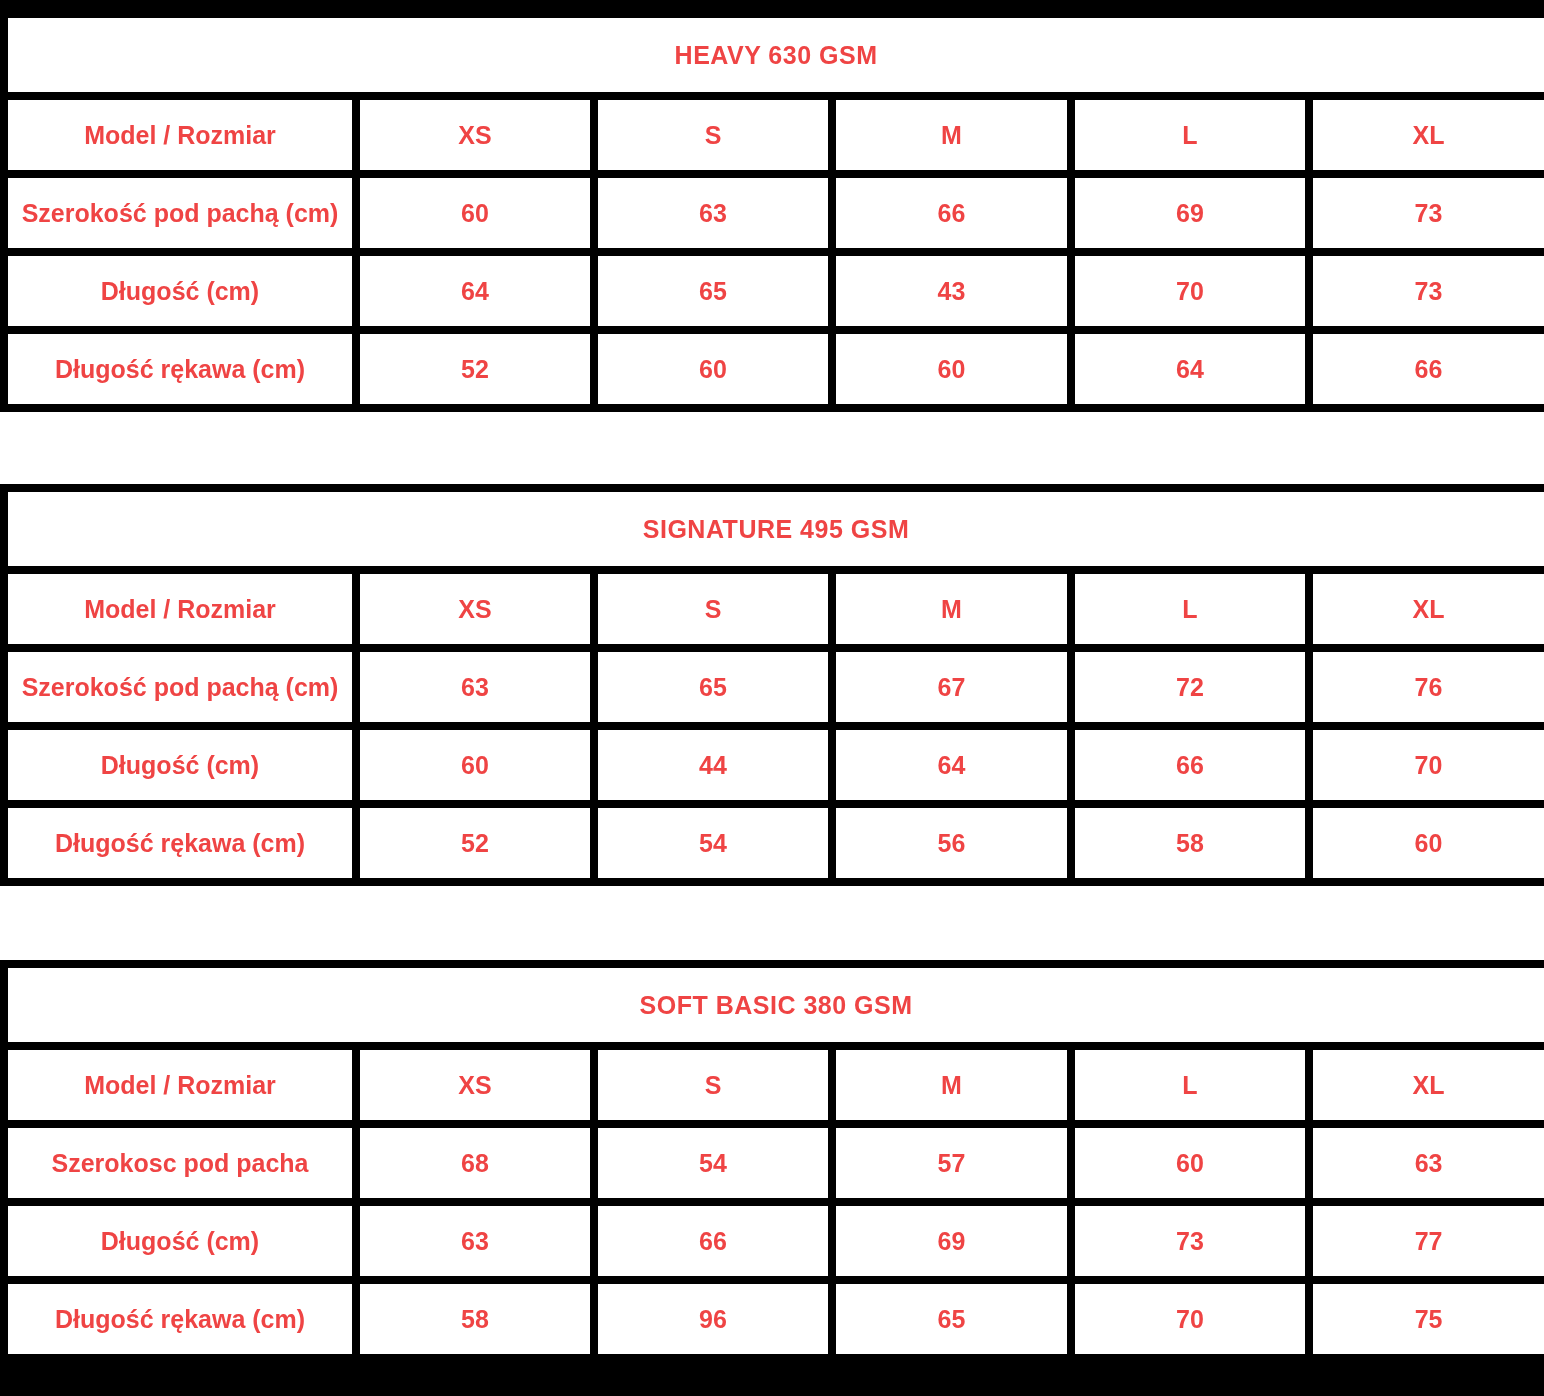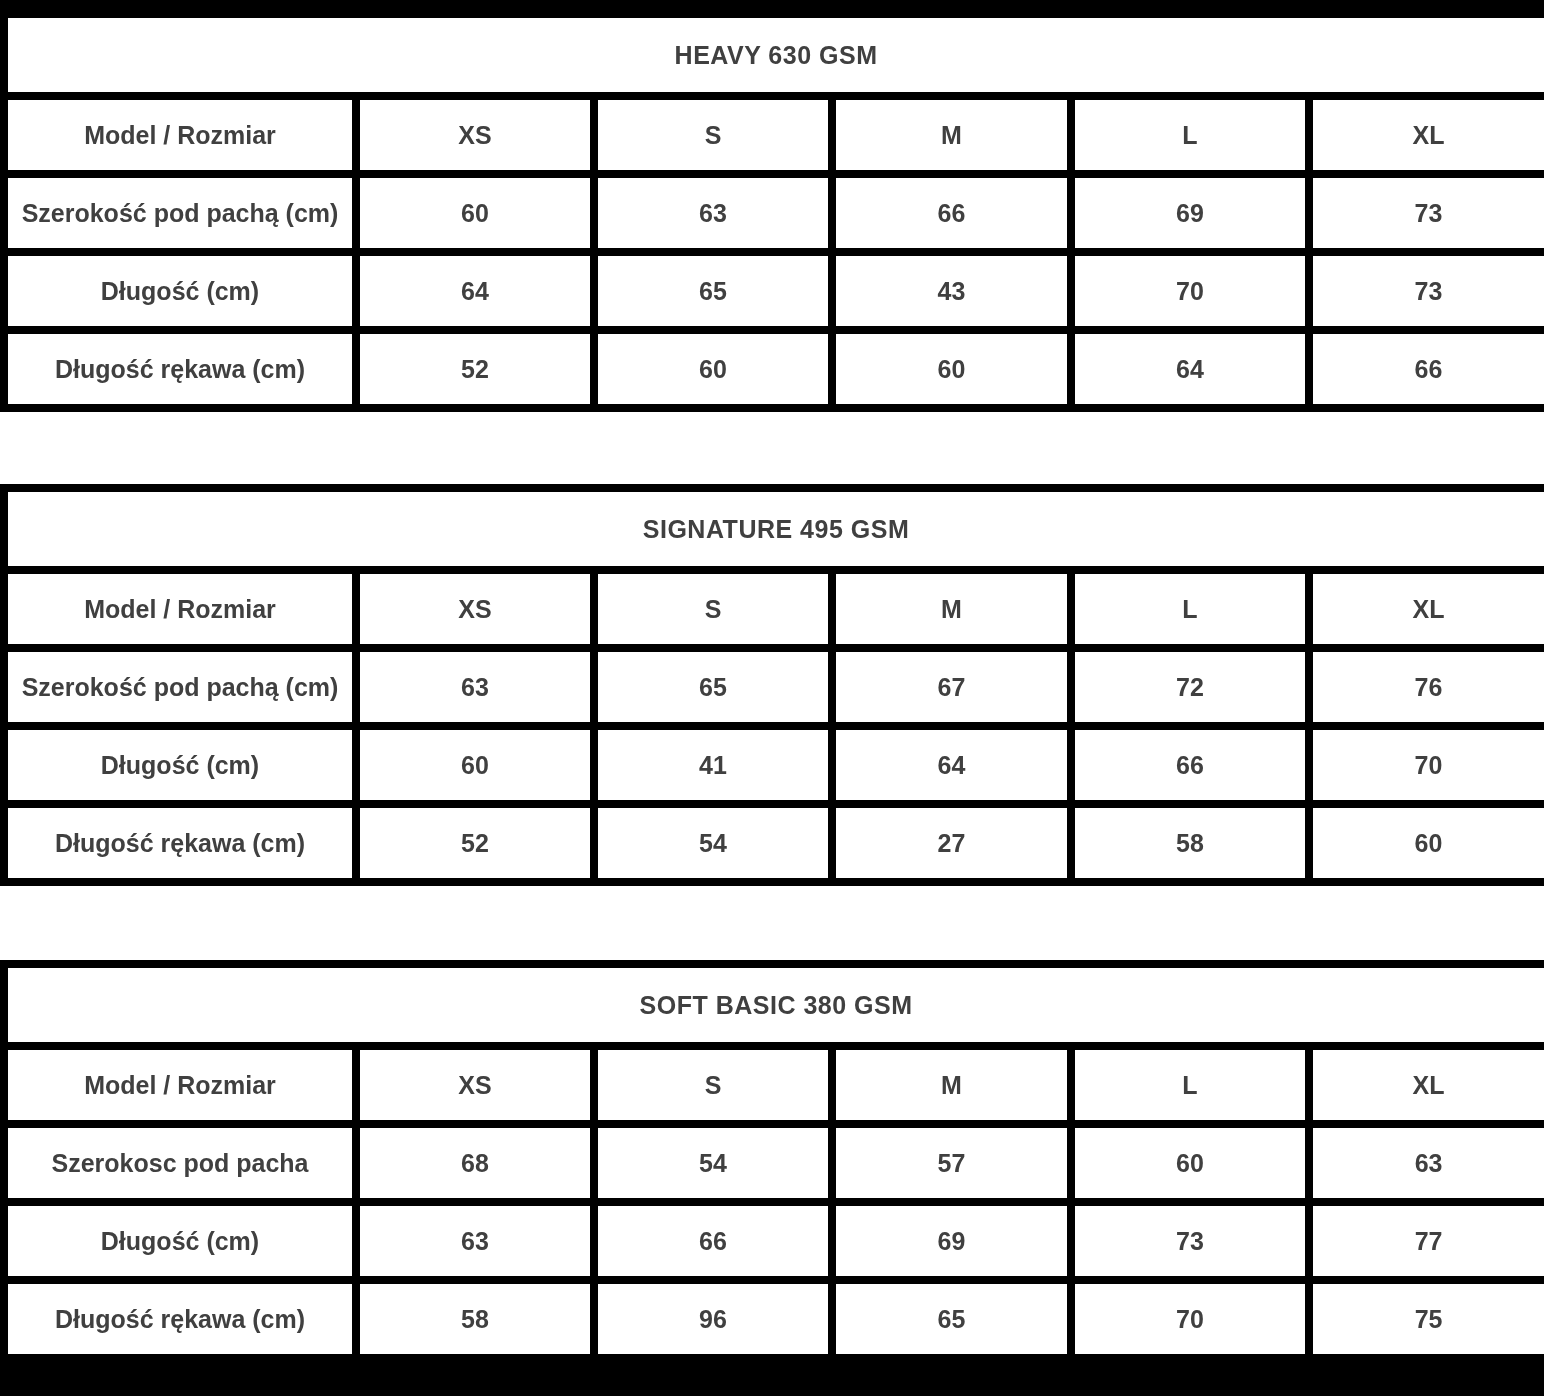--- a/index.html
+++ b/index.html
@@ -5,21 +5,21 @@
   html, body {
     margin: 0;
     padding: 0;
     background: #ffffff;
   }
   .page {
     width: 1544px;
     height: 1396px;
     background: #ffffff;
     font-family: "Liberation Sans", sans-serif;
-    color: #404040;
+    color: #ef4444;
     overflow: hidden;
   }
   .top-bar {
     width: 1544px;
     height: 10px;
     background: #000000;
   }
   .bottom-bar {
     width: 1544px;
     height: 34px;
@@ -135,30 +135,30 @@
         <td>Szerokość pod pachą (cm)</td>
         <td>63</td>
         <td>65</td>
         <td>67</td>
         <td>72</td>
         <td>76</td>
       </tr>
       <tr class="data-row">
         <td>Długość (cm)</td>
         <td>60</td>
-        <td>41</td>
+        <td>44</td>
         <td>64</td>
         <td>66</td>
         <td>70</td>
       </tr>
       <tr class="data-row">
         <td>Długość rękawa (cm)</td>
         <td>52</td>
         <td>54</td>
-        <td>27</td>
+        <td>56</td>
         <td>58</td>
         <td>60</td>
       </tr>
     </tbody>
   </table>
 
   <div class="gap-b"></div>
 
   <table class="size-table">
     <colgroup>

